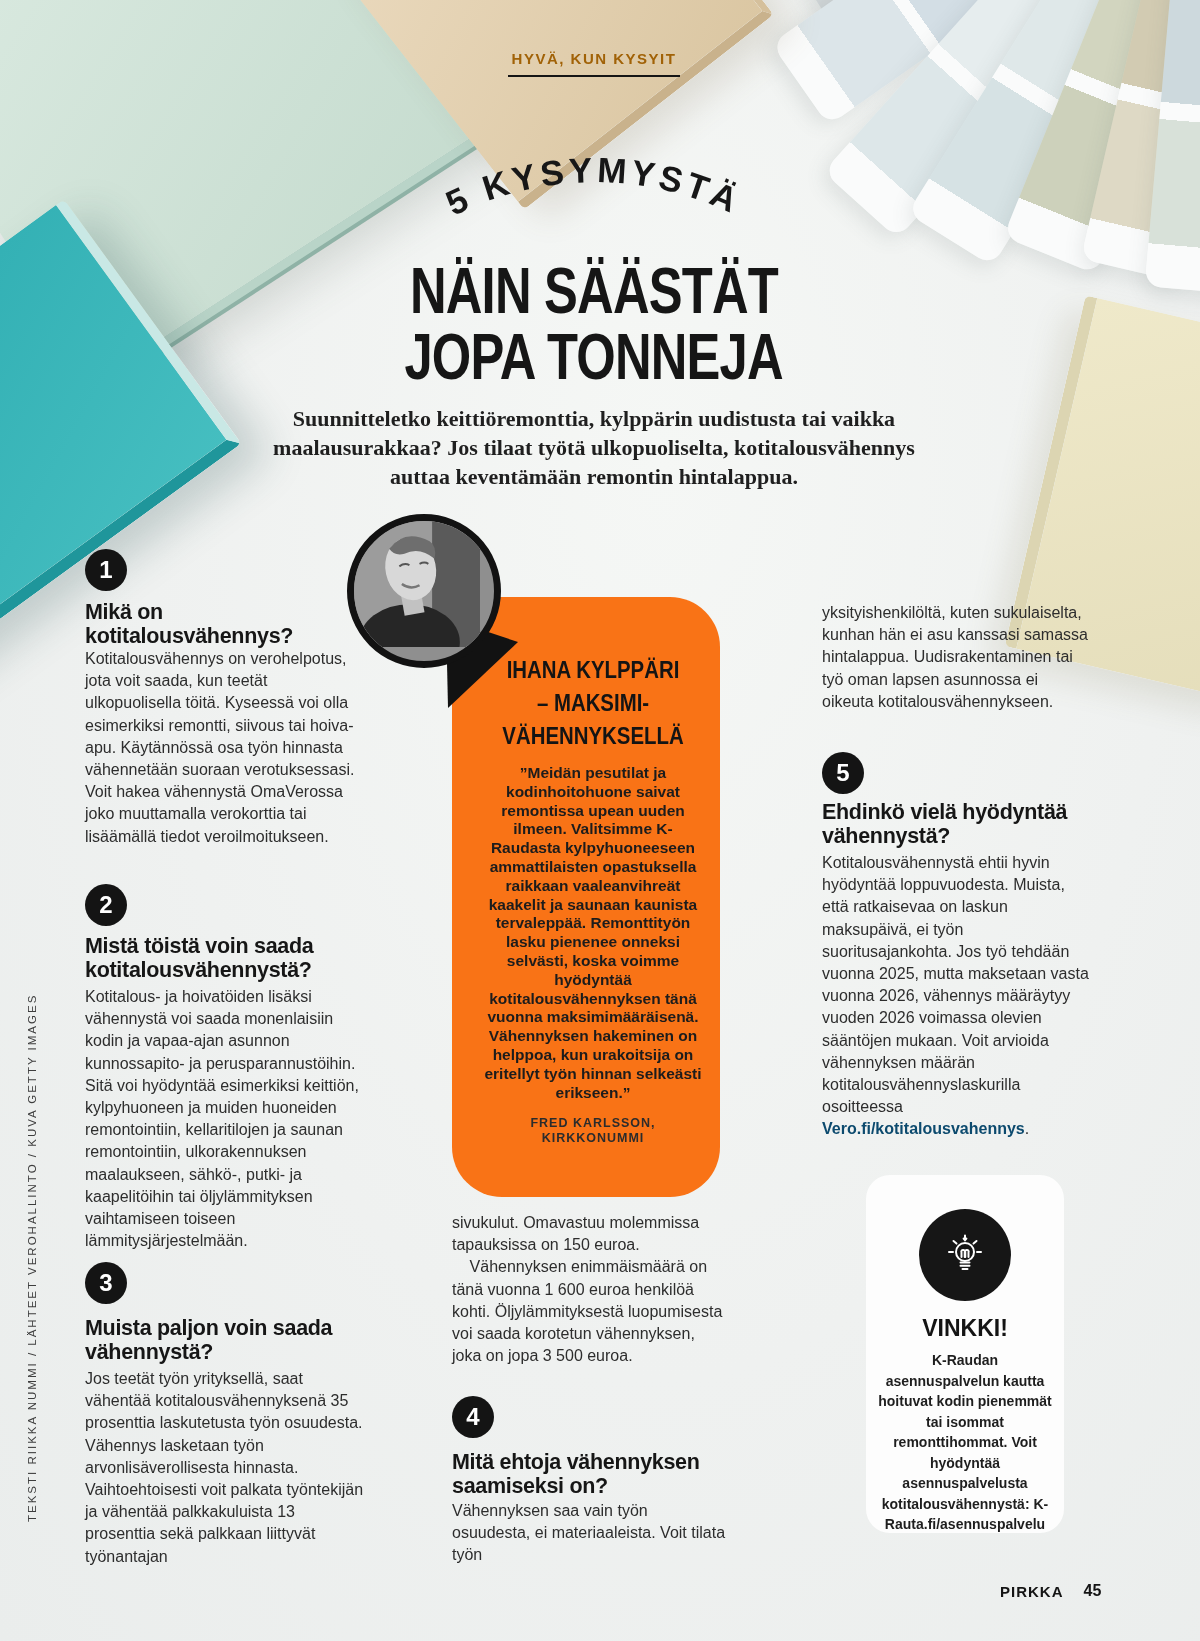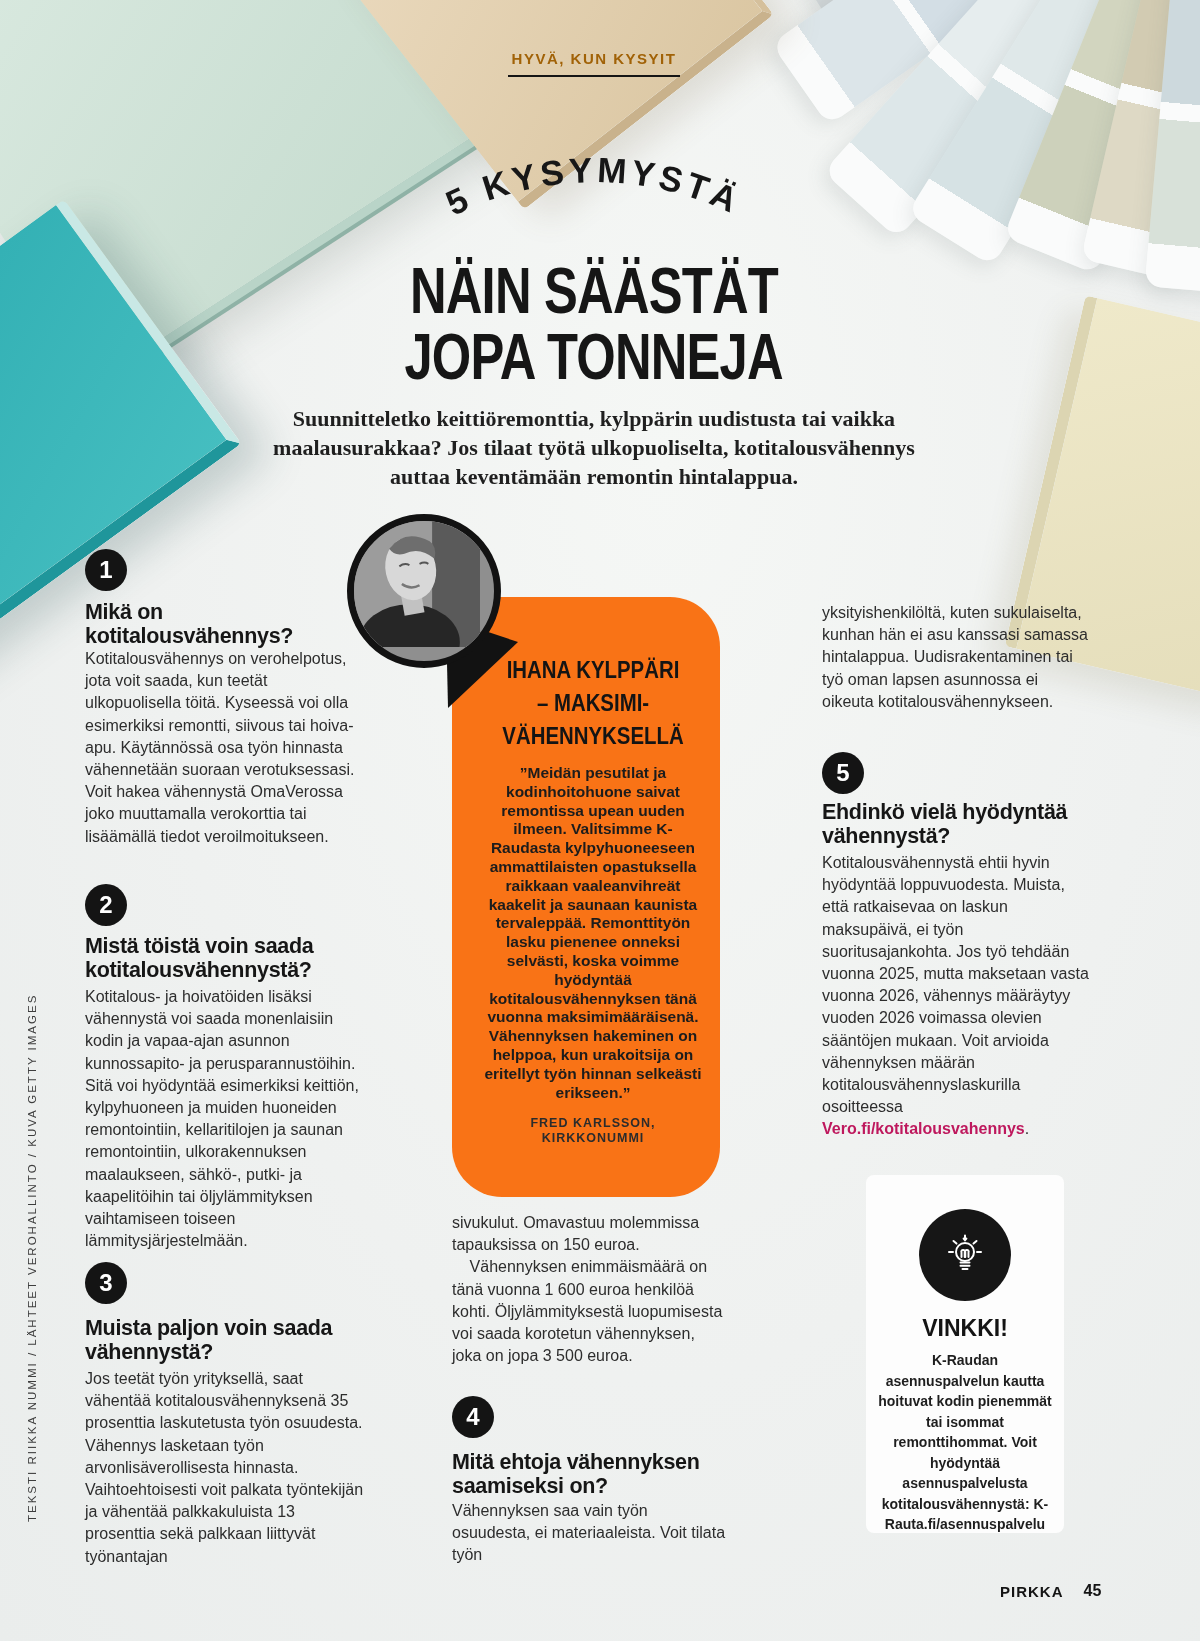--- a/index.html
+++ b/index.html
@@ -49,36 +49,36 @@
   .intro div{white-space:nowrap;}
 
   
   .abs{position:absolute;z-index:3;}
   .num-badge{width:42px;height:42px;border-radius:50%;background:#141414;color:#fff;
     display:flex;align-items:center;justify-content:center;font-size:24px;font-weight:bold;}
   .q-heading{font-size:21.5px;line-height:24px;font-weight:bold;color:#161616;letter-spacing:-0.3px;}
   .q-body{font-size:16px;line-height:22.2px;color:#2d2d2d;}
   .q-body p{margin:0;}
   .q-body p.indent{text-indent:1.1em;}
-  .bold-link{font-weight:bold;color:#be185d;}
+  .bold-link{font-weight:bold;color:#0c4a6e;}
 
   
   .bubble{left:452px;top:597px;width:268px;height:600px;background:#f97316;border-radius:50px;z-index:4;}
   .bubble-inner{padding:56px 16px 0 30px;text-align:center;}
   .bubble-heading{font-weight:bold;color:#141414;font-size:24px;line-height:33px;
     transform:scaleX(0.85);letter-spacing:0;}
   .bubble-quote{margin-top:12px;font-size:15.5px;line-height:18.8px;font-weight:bold;color:#1c1c1c;text-align:center;}
   .bubble-attr{margin-top:14px;font-size:12.5px;line-height:15px;font-weight:bold;
     letter-spacing:1px;color:#2c2c2c;}
   .tail-svg{left:438px;top:616px;z-index:5;}
   .portrait{left:347px;top:514px;width:140px;height:140px;border-radius:50%;
     border:7px solid #121212;overflow:hidden;z-index:6;background:#8f8f8f;}
 
   
-  .tipbox{left:866px;top:1175px;width:198px;height:358px;background:#fdfdfd;border-radius:8px;
+  .tipbox{left:866px;top:1175px;width:198px;height:358px;background:#fdfdfd;border-radius:24px;
     z-index:4;text-align:center;}
   .bulb-circle{width:92px;height:92px;border-radius:50%;background:#161616;margin:34px auto 0;
     display:flex;align-items:center;justify-content:center;}
   .tip-heading{margin-top:14px;font-size:23px;font-weight:bold;color:#141414;letter-spacing:0;}
   .tip-body{margin:8px auto 0;width:176px;font-size:14px;line-height:20.5px;font-weight:bold;color:#1e1e1e;}
 
   
   .credits{left:26px;top:1052px;height:470px;writing-mode:vertical-rl;transform:rotate(180deg);
     font-size:11.5px;letter-spacing:2px;color:#3d3d3d;white-space:nowrap;z-index:3;}
   .footer{left:1000px;top:1582px;display:flex;gap:20px;align-items:center;z-index:3;}

